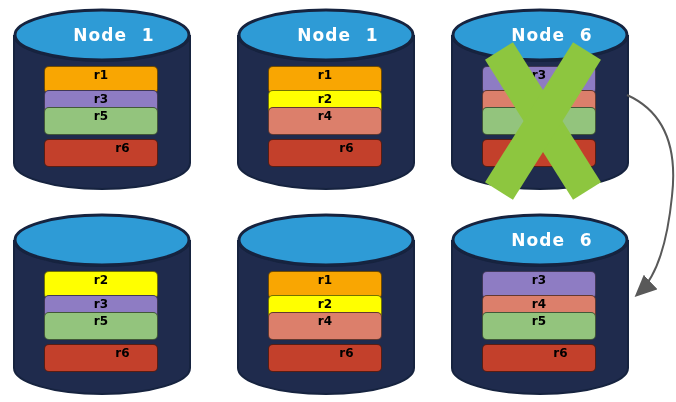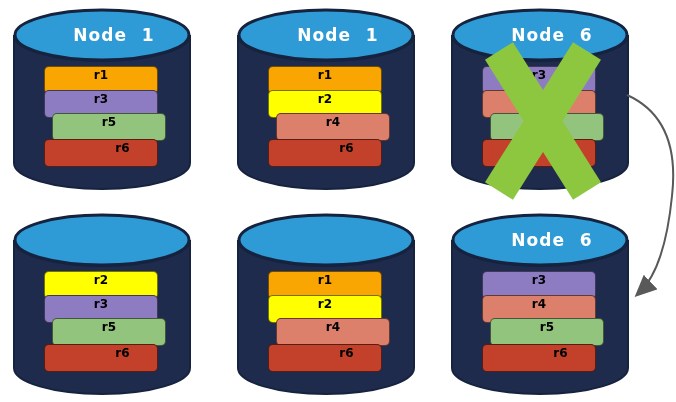--- a/index.html
+++ b/index.html
@@ -7,21 +7,21 @@
          font-family:"DejaVu Sans","Liberation Sans",sans-serif;}
   .node{position:absolute;width:180px;height:190px;}
   .cyl{position:absolute;left:0;top:0;display:block;}
   .cyl-body{fill:#1F2B4D;stroke:#16233F;stroke-width:2;}
   .cyl-top{fill:#2E9BD6;stroke:#16233F;stroke-width:3;}
   .node-title{position:absolute;left:12px;top:18px;width:100%;text-align:center;
               color:#ffffff;font-weight:bold;font-size:17px;letter-spacing:1px;word-spacing:8px;}
   .bar{position:absolute;left:32px;width:114px;height:28px;border-radius:5px;
        border:1px solid rgba(0,0,0,0.55);color:#000;font-weight:bold;font-size:12px;
        line-height:16px;text-align:center;box-sizing:border-box;}
-  .bar-0{top:59px;} .bar-1{top:83px;} .bar-2{top:106px;margin-left:8px;} .bar-3{top:132px;padding-left:43px;}
+  .bar-0{top:59px;} .bar-1{top:83px;} .bar-2{top:100px;} .bar-3{top:132px;padding-left:43px;}
   .xmark{position:absolute;left:33px;top:38px;overflow:visible;}
   .xmark path{stroke:#8DC63F;stroke-width:33;stroke-linecap:butt;fill:none;}
   .arrow-layer{position:absolute;left:0;top:0;width:676px;height:402px;pointer-events:none;}
   .arrow-path{fill:none;stroke:#595959;stroke-width:2;}
 </style>
 </head>
 <body>
 
 <div class="stage">
 

